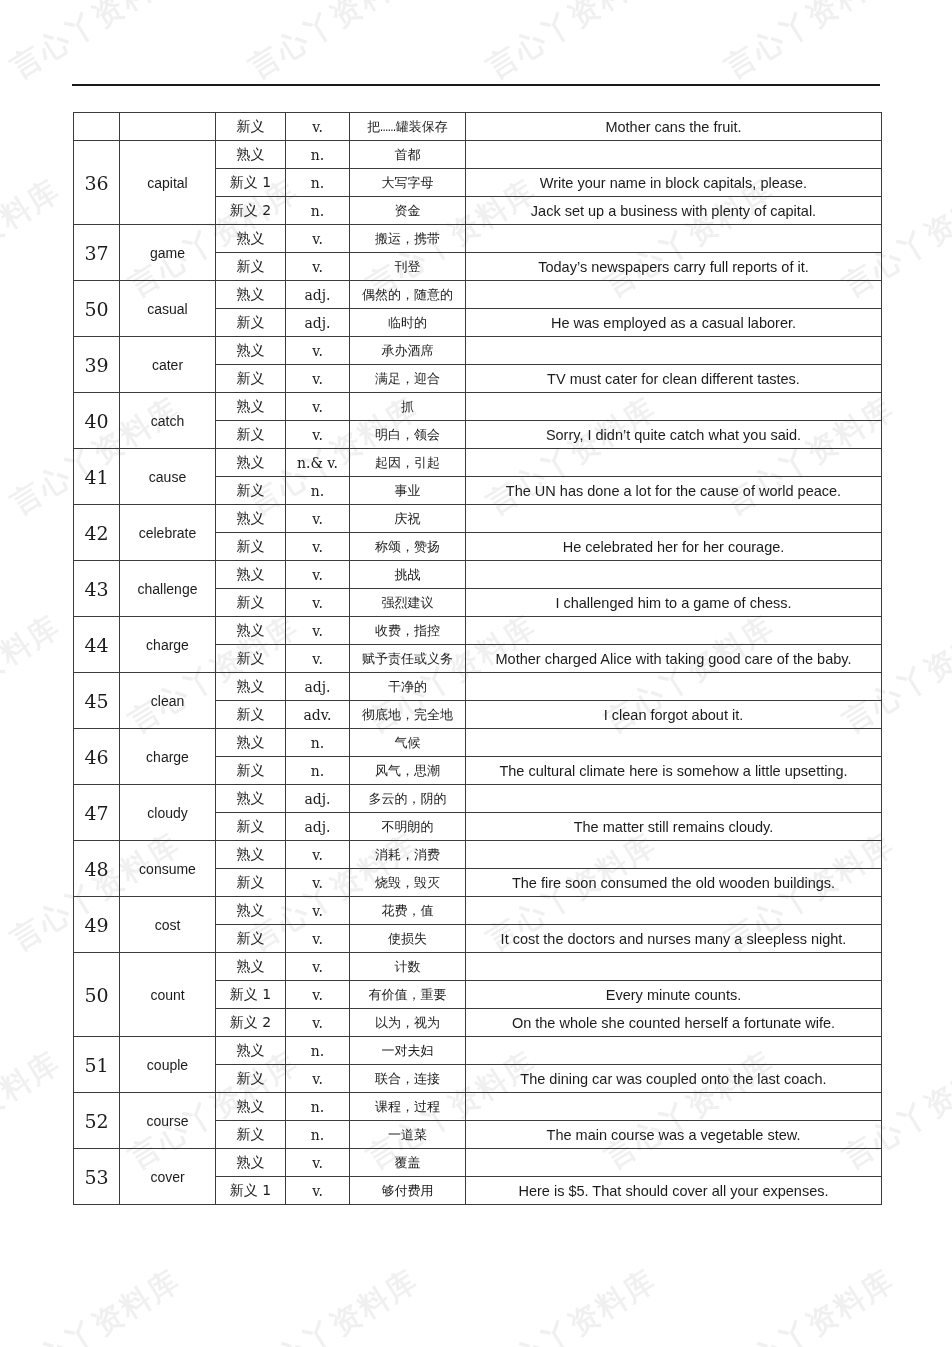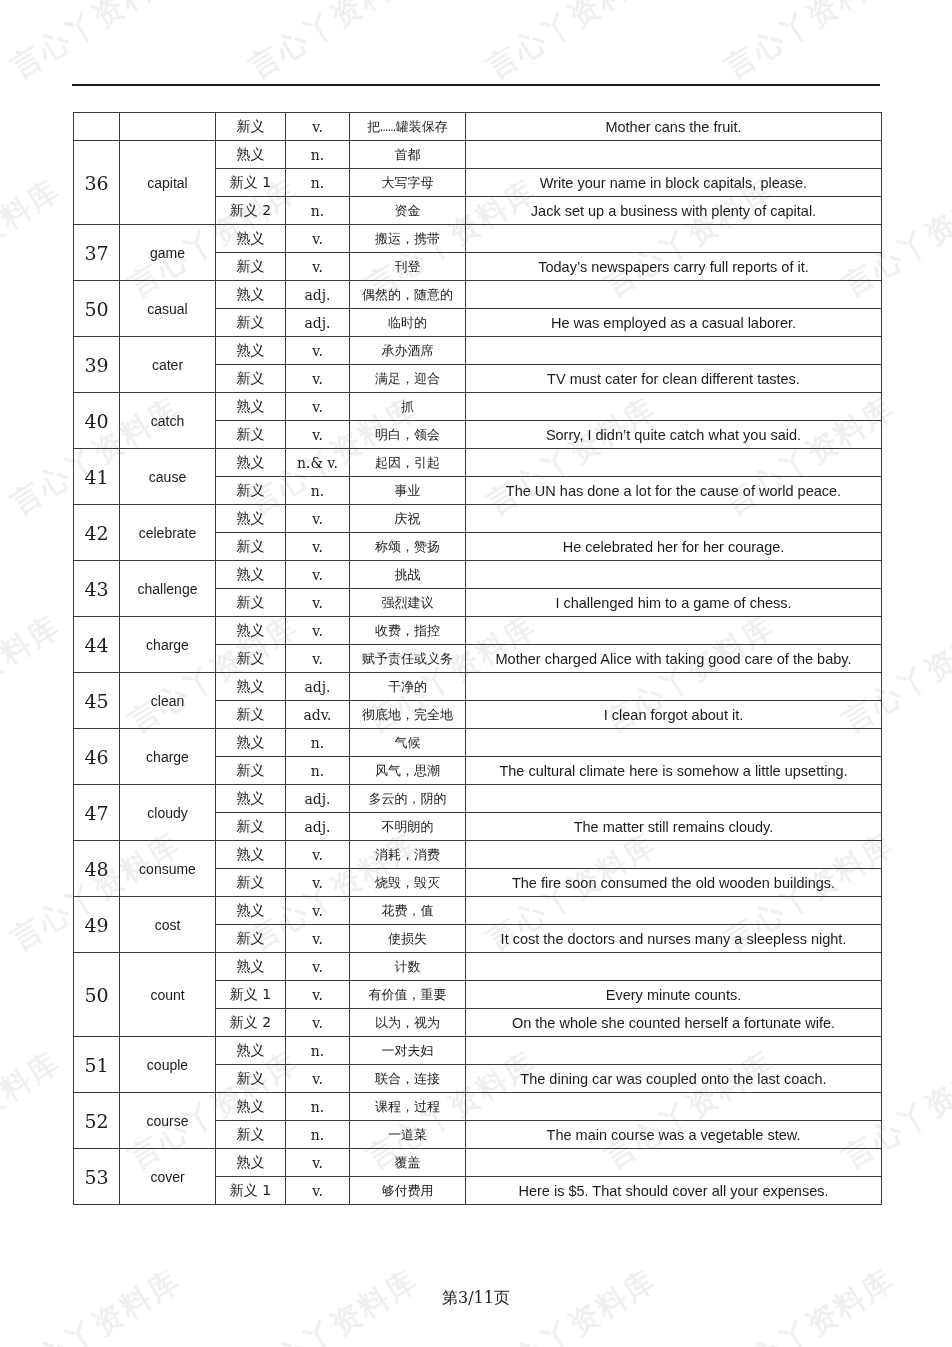--- a/index.html
+++ b/index.html
@@ -425,15 +425,14 @@
           <tr>
             <td class="sense">新义 1</td>
             <td class="pos">v.</td>
             <td class="cn">够付费用</td>
             <td class="en">Here is $5. That should cover all your expenses.</td>
           </tr>
         </tbody>
     </table>
   </div>
 
-  <div id="page-footer">第3/11页</div>
 
 </div>
 
 </body></html>

